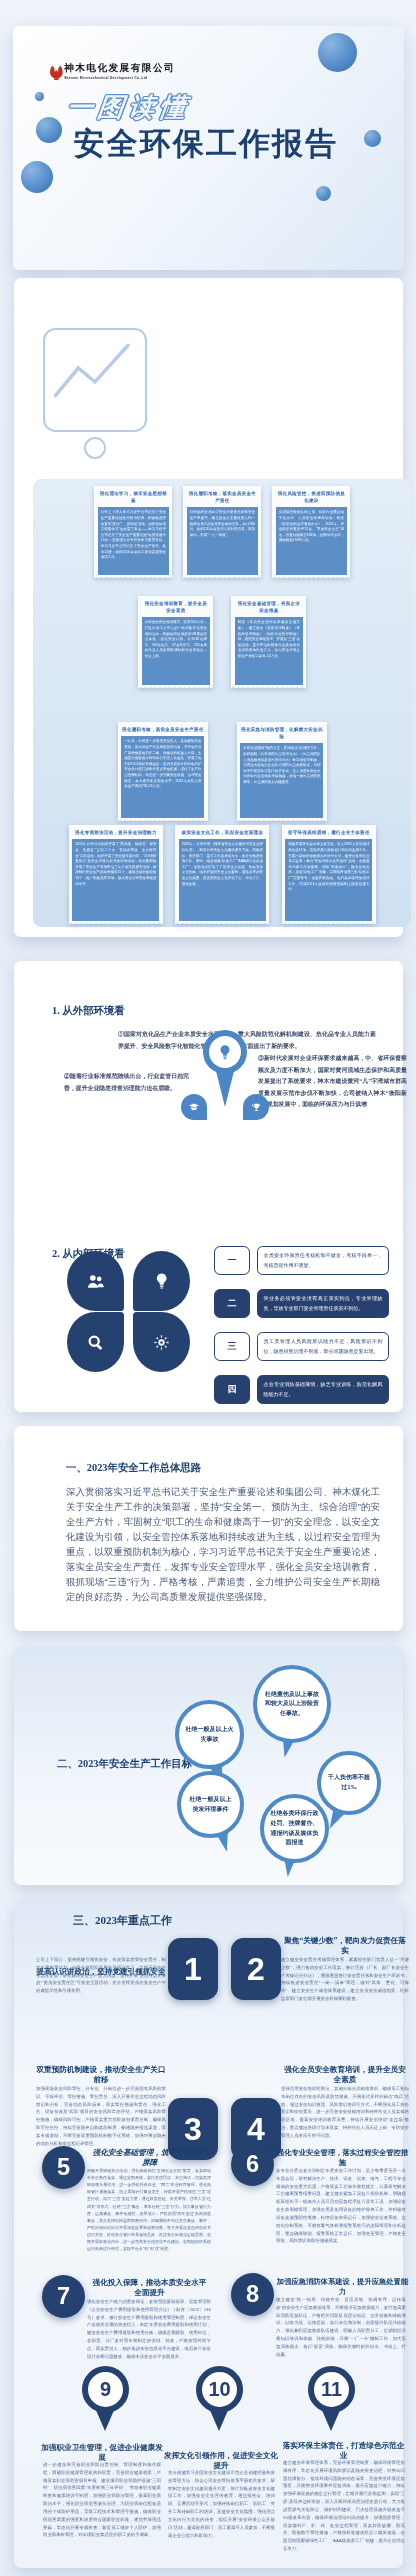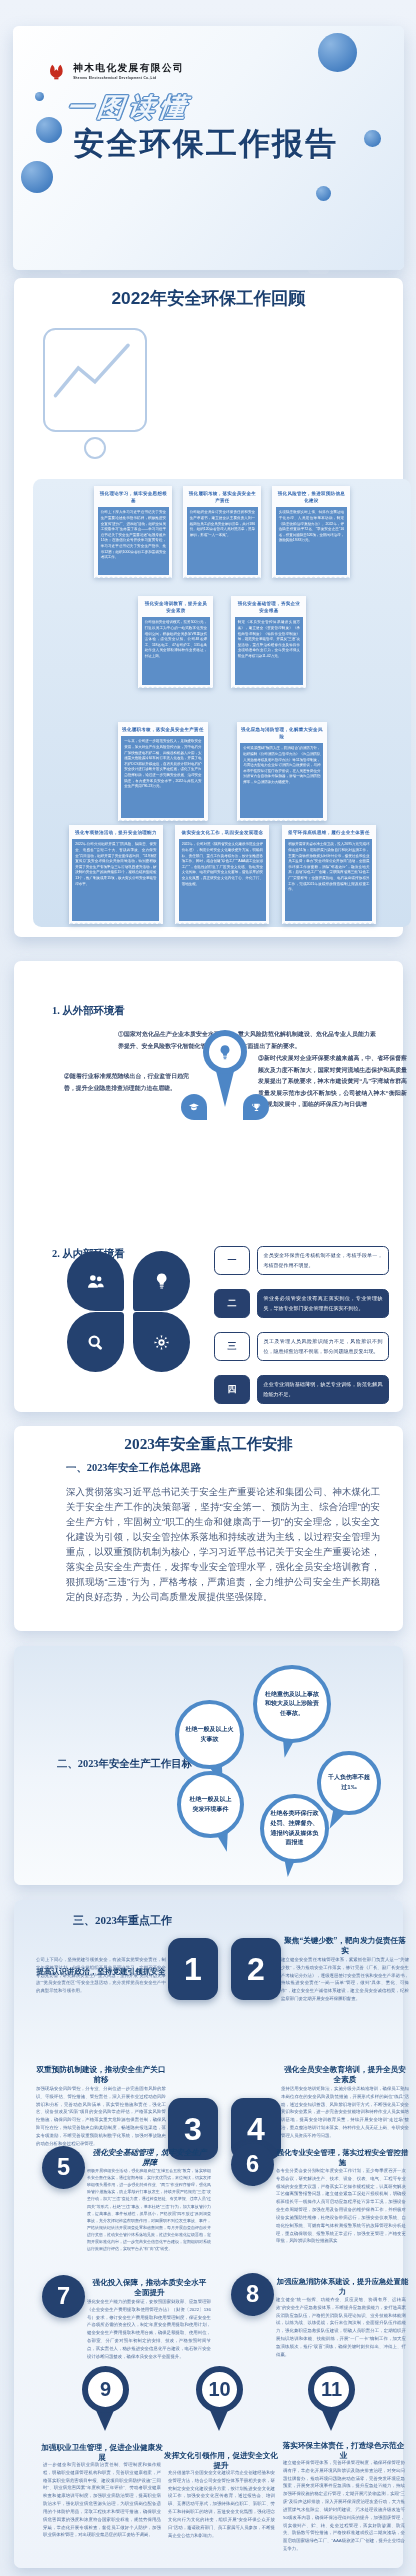--- a/index.html
+++ b/index.html
@@ -9,21 +9,21 @@
   .abs{position:absolute;}
   .card{position:absolute;left:14px;width:389px;background:#fff;border-radius:7px;
     box-shadow:0 5.6px 14px rgba(110,140,180,.28);}
   .ball{position:absolute;border-radius:50%;
     background:radial-gradient(circle at 32% 28%,#8cb6e2,#4a83c4 70%,#3a6fae);}
   .pillar{position:absolute;width:21px;background:linear-gradient(180deg,rgba(255,255,255,.9),rgba(255,255,255,.2));border-radius:4.2px;}
   
   .hero-card{position:absolute;left:12.5px;top:26px;width:391px;height:244px;border-radius:5.6px;
     background:linear-gradient(130deg,#ffffff 0%,#f2f7fc 45%,#dde9f6 100%);
     box-shadow:0 7px 16.7px rgba(110,140,180,.3);}
-  .logo-row{position:absolute;left:35px;top:36px;display:flex;align-items:center;gap:9px;}
+  .logo-row{position:absolute;left:35px;top:36px;display:flex;align-items:flex-end;gap:0;}
   .logo-cn{font-size:9.7px;font-weight:bold;color:#15181d;letter-spacing:1.4px;}
   .logo-en{font-size:3.2px;font-weight:bold;color:#2a2d33;letter-spacing:0.3px;margin-top:1.4px;}
   .tagline{position:absolute;left:54px;top:64px;font-size:26px;font-weight:900;font-style:italic;
     letter-spacing:4.9px;color:#eef5fc;transform:skewX(-7deg);
     text-shadow:-1.4px 0 #5b8fc9,1.4px 0 #5b8fc9,0 -1.4px #5b8fc9,0 1.4px #5b8fc9,-0.7px -0.7px #5b8fc9,0.7px 0.7px #5b8fc9,-0.7px 0.7px #5b8fc9,0.7px -0.7px #5b8fc9;}
   .main-title{position:absolute;left:61px;top:97px;margin:0;font-size:31px;font-weight:900;
     color:#1c4070;letter-spacing:2.1px;text-shadow:0 1.4px 0 rgba(255,255,255,.8);}
   
   .sec-title{position:absolute;left:0;right:0;text-align:center;font-weight:bold;color:#1c4070;margin:0;}
   .intro{position:absolute;font-size:9px;line-height:19px;color:#44536f;text-align:justify;margin:0;z-index:2;}
@@ -100,21 +100,20 @@
     </div>
     <div class="ball" style="left:36px;top:117px;width:26px;height:26px;"></div>
     <div class="ball" style="left:35px;top:92px;width:9px;height:9px;"></div>
     <div class="ball" style="left:318px;top:33px;width:39px;height:39px;"></div>
     <div class="ball" style="left:364px;top:130px;width:16.7px;height:16.7px;"></div>
     <div class="ball" style="left:21px;top:161px;width:32px;height:32px;"></div>
     <div class="ball" style="left:316px;top:186px;width:15.3px;height:15.3px;"></div>
   </section>
 
   <section class="card" style="top:278px;height:659px;">
-    <h2 class="sec-title" style="top:8.3px;font-size:17.3px;">2022年安全环保工作回顾</h2>
     <div class="board">
       <svg width="97" height="83" viewBox="0 0 140 120">
           <polyline points="15,95 48,55 72,75 120,22" fill="none" stroke="rgba(120,160,210,.55)" stroke-width="5" stroke-linecap="round"></polyline>
         </svg>
     </div>
     <div class="stamp-panel">
       <div class="stamp-row" style="top:7px;height:92px;gap:11px;">
         <div class="stamp" style="width:78px;">
             <div class="s-title">强化理论学习，筑牢安全思想根基</div>
             <div class="s-body">公司上下深入学习习近平总书记关于安全生产重要论述批示指示精神，积极推进安全宣传“进分厂、进班组”活动，组织全体员工观看学习“生命重于泰山——学习习近平总书记关于安全生产重要论述”电视专题片15次；在微信公众号开设学习宣贯专栏，学习习近平总书记关于安全生产指示、批示12篇；组织1000余名职工参加晋级安全考试工作。</div>
@@ -245,21 +244,20 @@
       <div class="inum outline">三</div>
       <div class="itext outline">员工及管理人员风险辨识能力不足，风险辨识不到位，隐患排查治理不彻底，部分问题隐患反复出现。</div>
     </div>
     <div class="irow" style="top:414px;">
       <div class="inum solidnv">四</div>
       <div class="itext solidnv">企业专业消防基础薄弱，缺乏专业训练，防范化解风险能力不足。</div>
     </div>
   </section>
 
   <section class="card" style="top:1426px;height:205px;">
-    <h2 class="sec-title" style="top:8.3px;font-size:15.3px;font-family:'Liberation Serif',serif;">2023年安全重点工作安排</h2>
     <div class="sub-label" style="left:52px;top:35px;">一、2023年安全工作总体思路</div>
     <p class="para" style="left:52px;top:58px;width:314px;">深入贯彻落实习近平总书记关于安全生产重要论述和集团公司、神木煤化工关于安全生产工作的决策部署，坚持“安全第一、预防为主、综合治理”的安全生产方针，牢固树立“职工的生命和健康高于一切”的安全理念，以安全文化建设为引领，以安全管控体系落地和持续改进为主线，以过程安全管理为重点，以双重预防机制为核心，学习习近平总书记关于安全生产重要论述，落实全员安全生产责任，发挥专业安全管理水平，强化全员安全培训教育，狠抓现场“三违”行为，严格考核，严肃追责，全力维护公司安全生产长期稳定的良好态势，为公司高质量发展提供坚强保障。</p>
   </section>
 
   <section class="card" style="top:1646px;height:239px;background:linear-gradient(180deg,#dde8f4,#f0f5fb 55%,#f8fbfd);">
     <div class="sub-label" style="left:43px;top:111px;">二、2023年安全生产工作目标</div>
     <div class="ttail" style="left:266px;top:89px;transform:rotate(12deg);"></div>
     <div class="ttail" style="left:198px;top:117px;transform:rotate(-20deg);"></div>
     <div class="ttail" style="left:314px;top:161px;transform:rotate(28deg);"></div>
     <div class="ttail" style="left:203px;top:183px;transform:rotate(-14deg);"></div>

